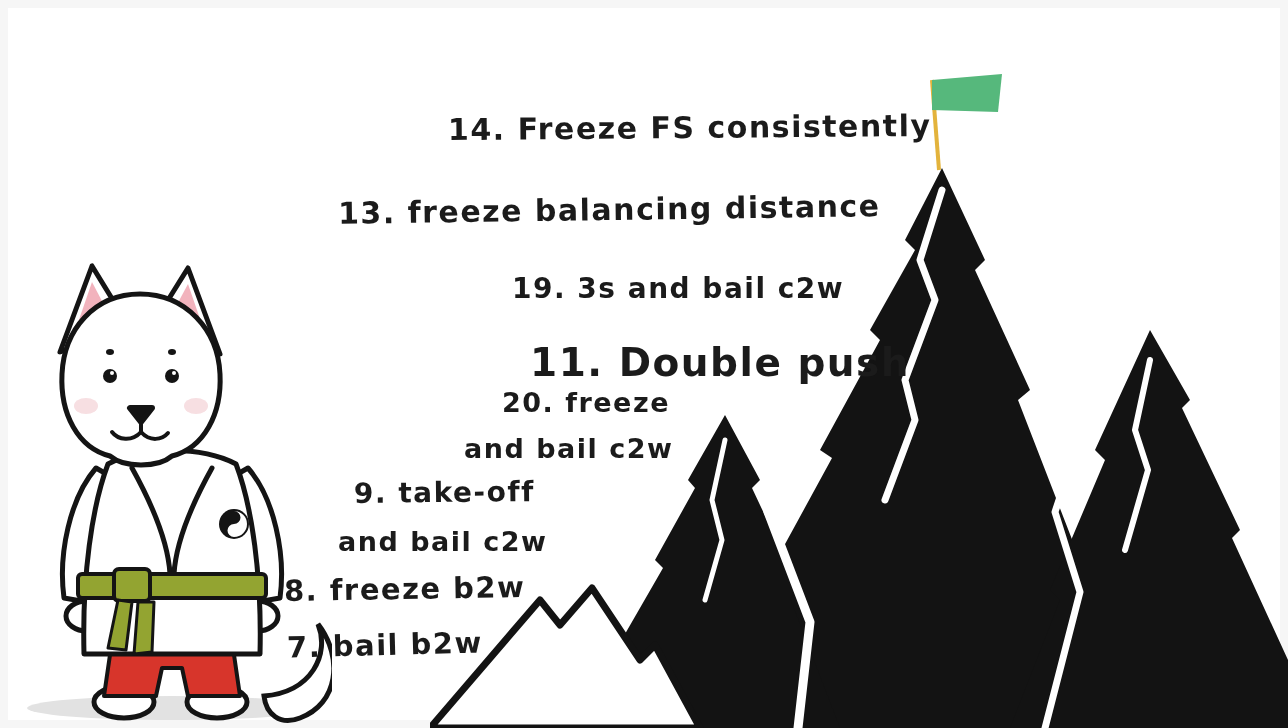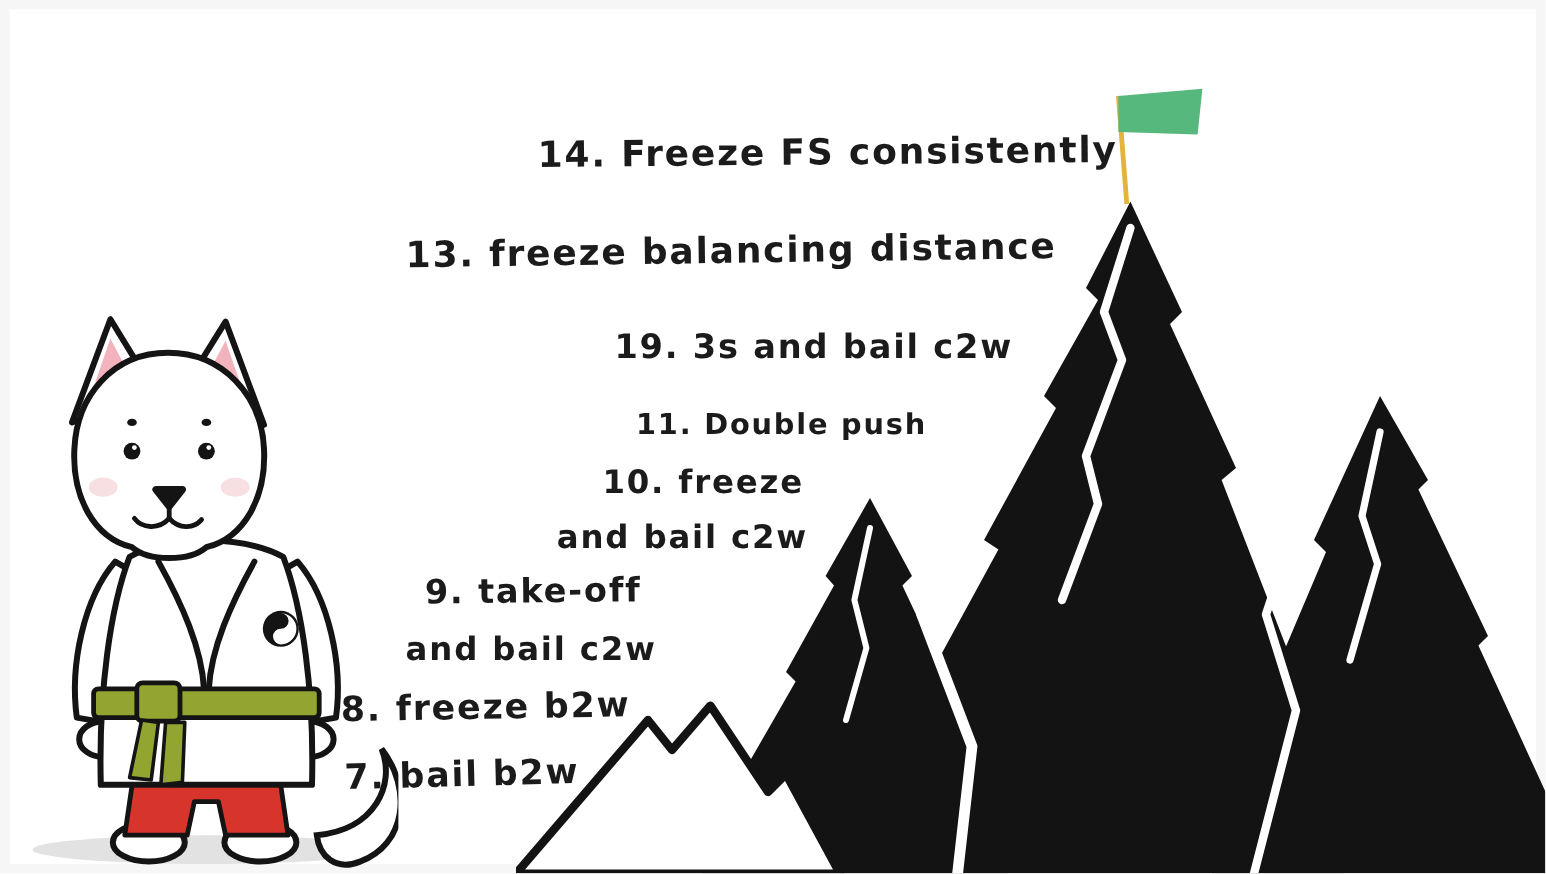--- a/index.html
+++ b/index.html
@@ -18,21 +18,21 @@
   .step{
     position:absolute;
     font-weight:700;
     letter-spacing:1.5px;
     color:#1b1b1b;
     white-space:nowrap;
   }
   .s14{left:448px;top:110px;font-size:30px;transform:rotate(-0.5deg);}
   .s13{left:338px;top:192px;font-size:30px;transform:rotate(-0.8deg);}
   .s12{left:512px;top:272px;font-size:28px;}
-  .s11{left:530px;top:340px;font-size:24px;}
+  .s11{left:530px;top:340px;font-size:39px;}
   .s10a{left:502px;top:387px;font-size:27px;}
   .s10b{left:464px;top:433px;font-size:27px;}
   .s9a{left:354px;top:476px;font-size:28px;transform:rotate(-0.6deg);}
   .s9b{left:338px;top:526px;font-size:27px;}
   .s8{left:284px;top:572px;font-size:29px;transform:rotate(-1deg);}
   .s7{left:287px;top:628px;font-size:29px;transform:rotate(-1.5deg);}
   svg{display:block;}
 </style>
 </head>
 <body>
@@ -128,21 +128,21 @@
       <path d="M129,176 C120,186 106,184 100,176"></path>
       <path d="M129,176 C138,186 150,184 156,177"></path>
     </g>
   </svg>
 
   <div class="steps">
     <div class="step s14">14. Freeze FS consistently</div>
     <div class="step s13">13. freeze balancing distance</div>
     <div class="step s12">19. 3s and bail c2w</div>
     <div class="step s11">11. Double push</div>
-    <div class="step s10a">10. freeze</div>
+    <div class="step s10a">20. freeze</div>
     <div class="step s10b">and bail c2w</div>
     <div class="step s9a">9. take-off</div>
     <div class="step s9b">and bail c2w</div>
     <div class="step s8">8. freeze b2w</div>
     <div class="step s7">7. bail b2w</div>
   </div>
 
 </div>
 
 </body></html>

